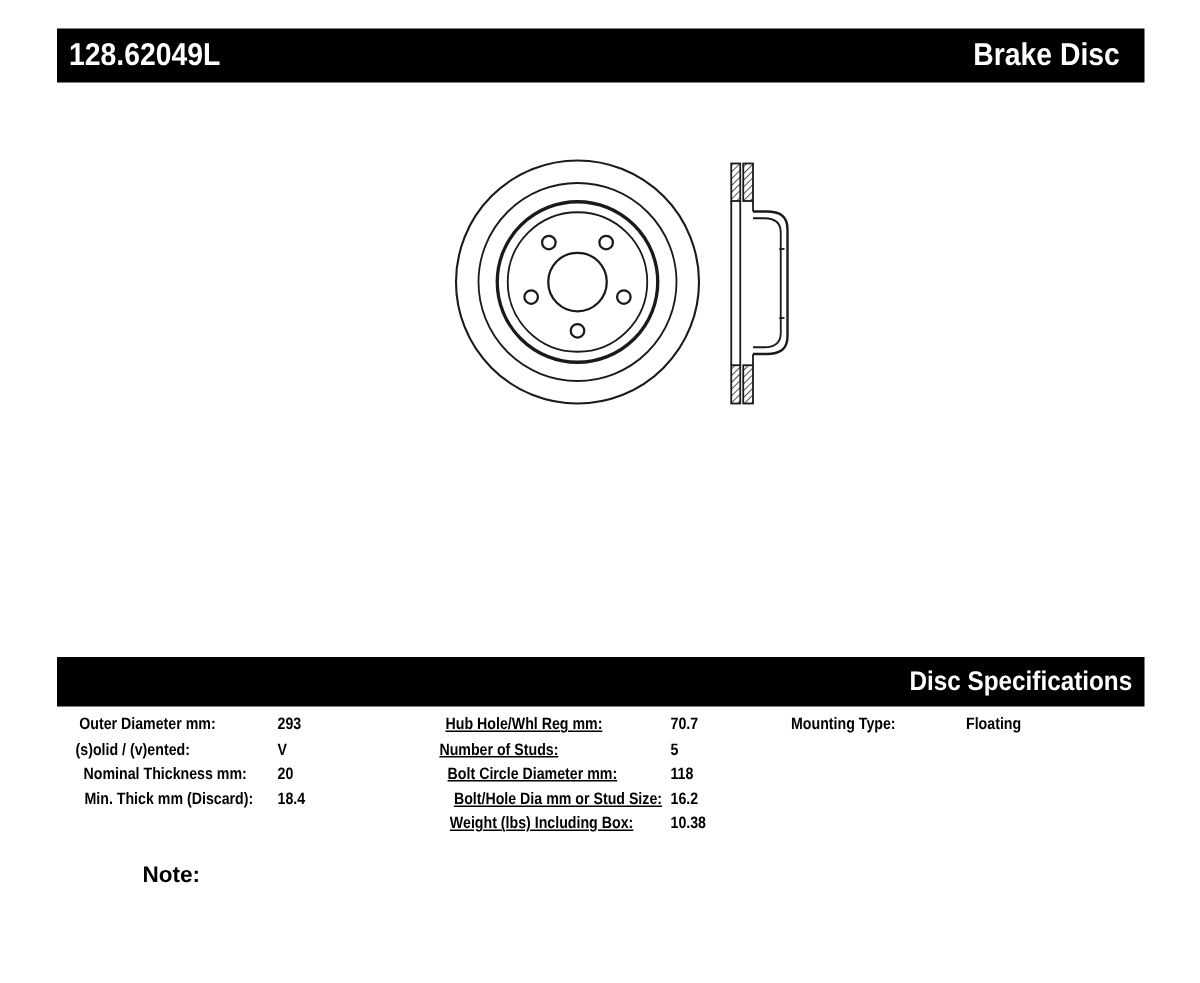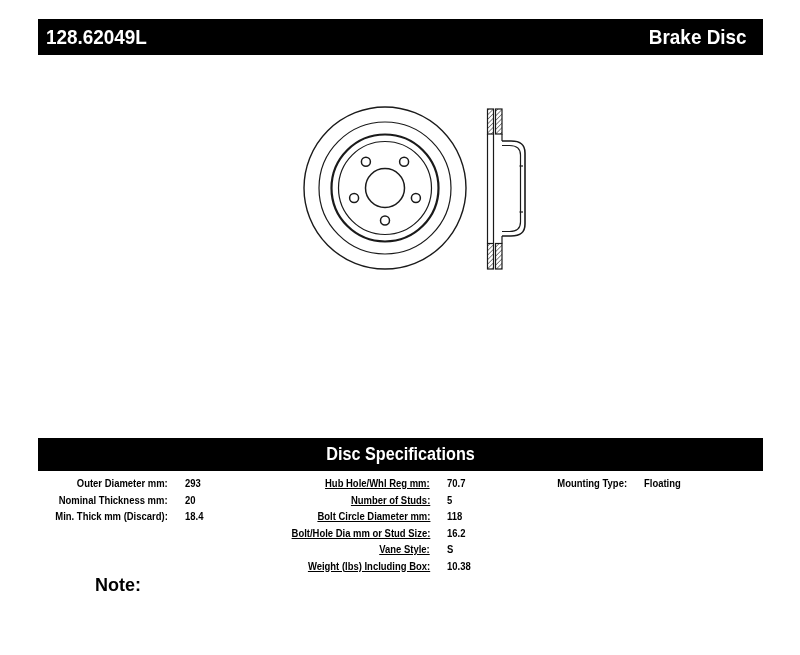--- a/index.html
+++ b/index.html
@@ -9,43 +9,43 @@
     font-family:"Liberation Sans", sans-serif;
     overflow:hidden;
   }
   .bar {
     position:absolute; left:38px; width:725px; box-sizing:border-box;
     background:#000; color:#fff;
     display:flex; align-items:center;
     font-weight:bold;
   }
   .top-bar { top:19px; height:36px; font-size:21px; justify-content:space-between; padding:0 16px 0 8px; }
-  .section-bar { top:438px; height:33px; font-size:18px; justify-content:center; }
+  .section-bar { top:438px; height:33px; font-size:18px; justify-content:flex-end; }
   .cond { display:inline-block; white-space:nowrap; transform:scaleX(0.9); }
   .o-left  { transform-origin:0 50%; }
   .o-right { transform-origin:100% 50%; }
   .o-center{ transform-origin:50% 50%; }
 
   .drawing { position:absolute; left:0; top:0; pointer-events:none; }
 
   .specs { position:absolute; top:477px; left:0; width:800px; font-size:11px; font-weight:bold; }
   .spec-col { position:absolute; top:0; }
   .col-left  { left:38px;  }
   .col-mid   { left:280px; }
   .col-right { left:516px; }
   .spec-row { display:flex; height:16.5px; align-items:baseline; }
-  .spec-label { display:flex; justify-content:flex-end; flex:none; }
+  .spec-label { display:flex; justify-content:flex-start; flex:none; }
   .col-left  .spec-label { width:130px; }
   .col-mid   .spec-label { width:150px;text-decoration:underline; }
   .col-right .spec-label { width:111px; }
   .spec-label span { display:inline-block; white-space:nowrap; transform:scaleX(0.86); transform-origin:100% 60%; }
   .spec-value { margin-left:17px; }
   .spec-value span { display:inline-block; white-space:nowrap; transform:scaleX(0.86); transform-origin:0 60%; }
 
-  .note { position:absolute; left:95px; top:575px; font-size:18px; font-weight:bold; }
+  .note { position:absolute; left:95px; top:575px; font-size:15px; font-weight:bold; }
 </style>
 </head>
 <body>
 
 <div class="page">
 
   <header class="bar top-bar">
     <span class="cond o-left">128.62049L</span>
     <span class="cond o-right">Brake Disc</span>
   </header>
@@ -97,20 +97,26 @@
 
     <div class="spec-col col-left">
       <div class="spec-row">
         <div class="spec-label">
             <span>Outer Diameter mm:</span>
           </div>
         <div class="spec-value"><span>293</span></div>
       </div>
       <div class="spec-row">
         <div class="spec-label">
+            <span>(s)olid / (v)ented:</span>
+          </div>
+        <div class="spec-value"><span>V</span></div>
+      </div>
+      <div class="spec-row">
+        <div class="spec-label">
             <span>Nominal Thickness mm:</span>
           </div>
         <div class="spec-value"><span>20</span></div>
       </div>
       <div class="spec-row">
         <div class="spec-label">
             <span>Min. Thick mm (Discard):</span>
           </div>
         <div class="spec-value"><span>18.4</span></div>
       </div>
@@ -136,26 +142,20 @@
         <div class="spec-value"><span>118</span></div>
       </div>
       <div class="spec-row">
         <div class="spec-label">
             <span>Bolt/Hole Dia mm or Stud Size:</span>
           </div>
         <div class="spec-value"><span>16.2</span></div>
       </div>
       <div class="spec-row">
         <div class="spec-label">
-            <span>Vane Style:</span>
-          </div>
-        <div class="spec-value"><span>S</span></div>
-      </div>
-      <div class="spec-row">
-        <div class="spec-label">
             <span>Weight (lbs) Including Box:</span>
           </div>
         <div class="spec-value"><span>10.38</span></div>
       </div>
     </div>
 
     <div class="spec-col col-right">
       <div class="spec-row">
         <div class="spec-label">
             <span>Mounting Type:</span>

